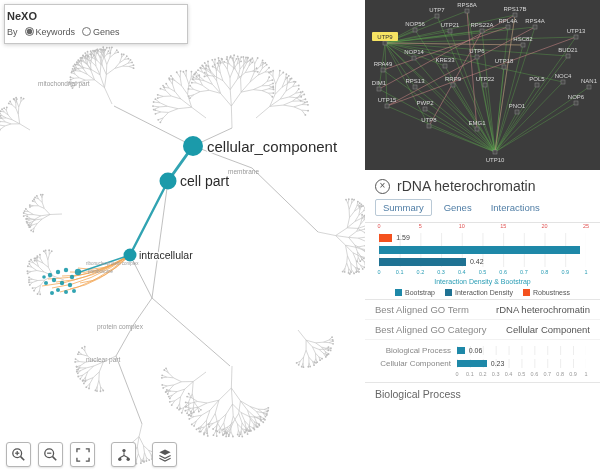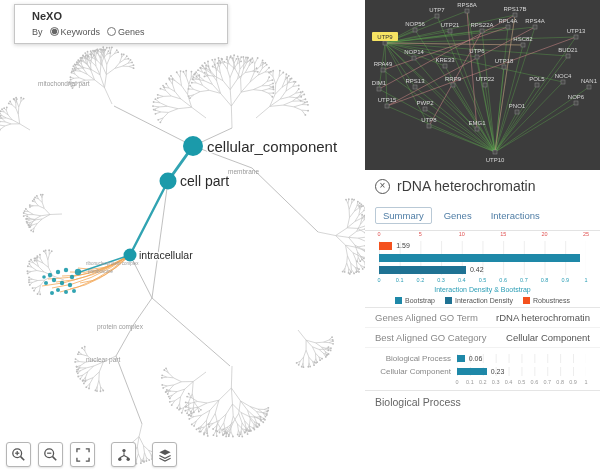--- a/index.html
+++ b/index.html
@@ -3,22 +3,22 @@
 <meta charset="utf-8">
 <style>
   html,body{margin:0;padding:0;}
   body{font-family:"Liberation Sans","DejaVu Sans",sans-serif;background:#fff;}
   .stage{position:relative;width:600px;height:473px;overflow:hidden;background:#fff;}
 
   
   .left-panel{position:absolute;left:0;top:0;width:365px;height:473px;background:#fff;overflow:hidden;}
   #tree-svg{display:block;width:365px;height:473px;}
 
-  .search-card{position:absolute;left:14px;top:4px;width:178px;background:#fff;border:1px solid #c6c6c6;
-    box-shadow:0 1px 4px rgba(0,0,0,.18);padding:5px 17px 6px;z-index:5;}
+  .search-card{position:absolute;left:4px;top:4px;width:178px;background:#fff;border:1px solid #c6c6c6;
+    box-shadow:0 1px 4px rgba(0,0,0,.18);padding:5px 2px 6px;z-index:5;}
   .brand{display:block;font-size:11px;font-weight:bold;color:#333;margin-bottom:4px;}
   .search-row{display:flex;align-items:center;gap:4px;}
   .search-input{flex:1;min-width:0;height:17px;border:1px solid #ccc;font-size:8.5px;padding:0 4px;color:#555;
     font-family:"Liberation Sans","DejaVu Sans",sans-serif;}
   .icon-btn{width:16px;height:16px;display:flex;align-items:center;justify-content:center;background:none;border:none;
     padding:0;color:#777;font-size:12px;cursor:pointer;font-family:"DejaVu Sans",sans-serif;}
   .caret-btn{font-size:9px;color:#888;}
   .radio-row{display:flex;align-items:center;gap:7px;margin-top:5px;font-size:9px;color:#555;}
   .radio-row input{width:9px;height:9px;margin:0 2px 0 0;accent-color:#666;}
   .radio-opt{display:flex;align-items:flex-start;}
@@ -32,21 +32,21 @@
   .right-col{position:absolute;left:365px;top:0;width:235px;height:473px;}
   .network-panel{width:235px;height:170px;background:#3c3c3c;overflow:hidden;}
   #net-svg{display:block;width:235px;height:170px;}
 
   .details-panel{width:235px;height:303px;background:#fff;overflow:hidden;color:#555;}
   .details-header{display:flex;align-items:center;gap:7px;padding:8px 10px 5px;}
   .close-btn{width:15px;height:15px;min-width:15px;border:1.5px solid #555;border-radius:50%;display:flex;align-items:center;
     justify-content:center;font-size:10px;line-height:1;color:#555;background:#fff;padding:0;cursor:pointer;}
   .details-title{font-size:14px;color:#3d3d3d;white-space:nowrap;}
   .tabs{display:flex;align-items:center;gap:5px;padding:0 10px 6px;border-bottom:1px solid #e3e3e3;}
-  .tab{font-size:9.5px;color:#4f7da5;padding:2px 7px;cursor:pointer;margin-top:8px;}
+  .tab{font-size:9.5px;color:#4f7da5;padding:2px 7px;cursor:pointer;}
   .tab.active{border:1px solid #b9c9d6;border-radius:2px;}
   .term-id-row{padding:6px 10px 5px;font-size:10px;color:#777;border-bottom:1px solid #efefef;}
   .term-id-row .tv{color:#555;}
   .section-title{font-size:10.5px;color:#666;padding:5px 10px 3px;}
   .section-title.center{text-align:center;}
   .chart{padding:0 14px;}
   .axis{position:relative;height:8px;font-size:5.5px;color:#999;}
   .axis span{position:absolute;transform:translateX(-50%);top:0;}
   .bars{position:relative;background-image:linear-gradient(to right,#ededed 1px,transparent 1px);background-size:10% 100%;}
   .bar-row{position:relative;height:10px;margin:2px 0;}
@@ -1845,21 +1845,21 @@
           <div class="axis-title" style="color: rgb(42, 157, 181);">Interaction Density &amp; Bootstrap</div>
           <div class="legend">
             <span><span class="sw" style="background: rgb(30, 136, 168);"></span>Bootstrap</span>
             <span><span class="sw" style="background: rgb(31, 114, 147);"></span>Interaction Density</span>
             <span><span class="sw" style="background: rgb(244, 81, 30);"></span>Robustness</span>
           </div>
         </div>
       <hr class="div">
       <div class="go-table">
         <div class="grow">
-          <span class="go-label">Genes Aligned GO Term</span>
+          <span class="go-label">Best Aligned GO Term</span>
           <span class="go-value">rDNA heterochromatin</span>
         </div>
         <div class="grow">
           <span class="go-label">Best Aligned GO Category</span>
           <span class="go-value">Cellular Component</span>
         </div>
       </div>
       <div id="chart-alignment" style="padding-top:4px;">
           <div class="arow">
             <div class="alabel">Biological Process</div>

